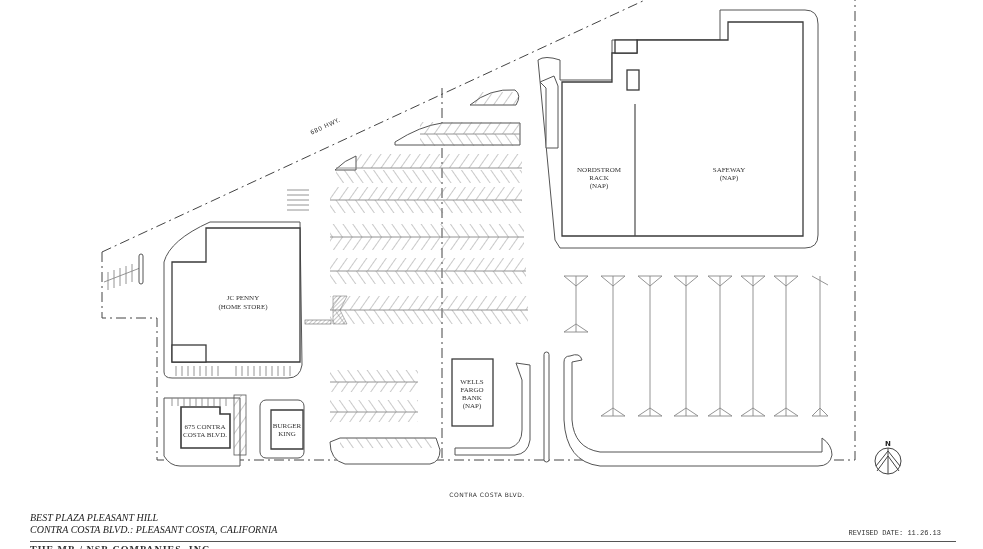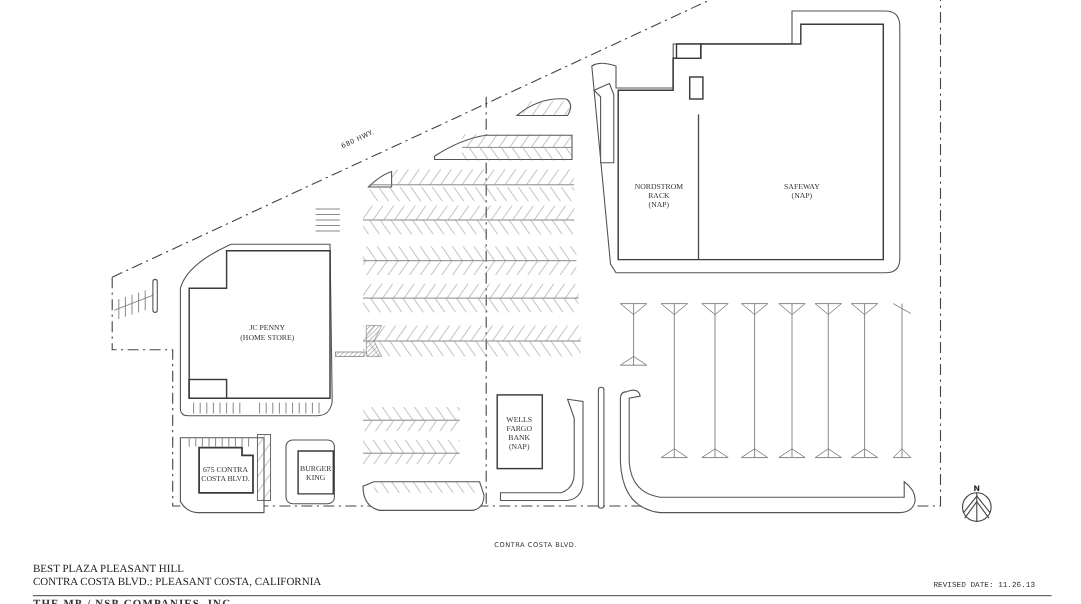--- a/index.html
+++ b/index.html
@@ -6,21 +6,21 @@
     body { width: 983px; height: 549px; overflow: hidden; position: relative; font-family: "Liberation Serif", serif; }
     #plan { position: absolute; left: 0; top: 0; width: 983px; height: 549px; }
     .ln { fill: none; stroke: #4a4a4a; stroke-width: 1.2; }
     .bld { fill: #ffffff; stroke: #3a3a3a; stroke-width: 1.3; }
     .curb { fill: #ffffff; stroke: #555; stroke-width: 1; }
     .prop { fill: none; stroke: #444; stroke-width: 1; stroke-dasharray: 10 4 2 4; }
     .hatch { stroke: #777; stroke-width: 0.8; }
     .stall { fill: none; stroke: #888; stroke-width: 0.9; }
     .lbl { font-family: "Liberation Serif", serif; font-size: 7px; fill: #333; text-anchor: middle; }
     .road { font-family: "DejaVu Sans", sans-serif; font-size: 6px; fill: #333; text-anchor: middle; letter-spacing: 0.5px; }
-    .title-block { position: absolute; left: 30px; top: 512px; font-family: "Liberation Serif", serif; font-size: 10px; color: #222; line-height: 12px; }
+    .title-block { position: absolute; left: 30px; top: 512px; font-family: "Liberation Serif", serif; font-size: 10px; color: #222; line-height: 12px; font-style: italic; }
     .revised { position: absolute; right: 42px; top: 529px; font-family: Liberation Mono, monospace; font-size: 7px; color: #333; }
     .rule { position: absolute; left: 30px; right: 27px; top: 541px; height: 0; border-top: 1px solid #555; }
     .company { position: absolute; left: 30px; top: 544px; font-family: "Liberation Serif", serif; font-size: 10px; font-weight: bold; color: #333; letter-spacing: 1px; }
   </style>
 </head>
 <body>
 
 <svg id="plan" viewBox="0 0 983 549" xmlns="http://www.w3.org/2000/svg">
   <defs>
     <pattern id="hatchR" width="8" height="8" patternUnits="userSpaceOnUse" patternTransform="rotate(35)">

